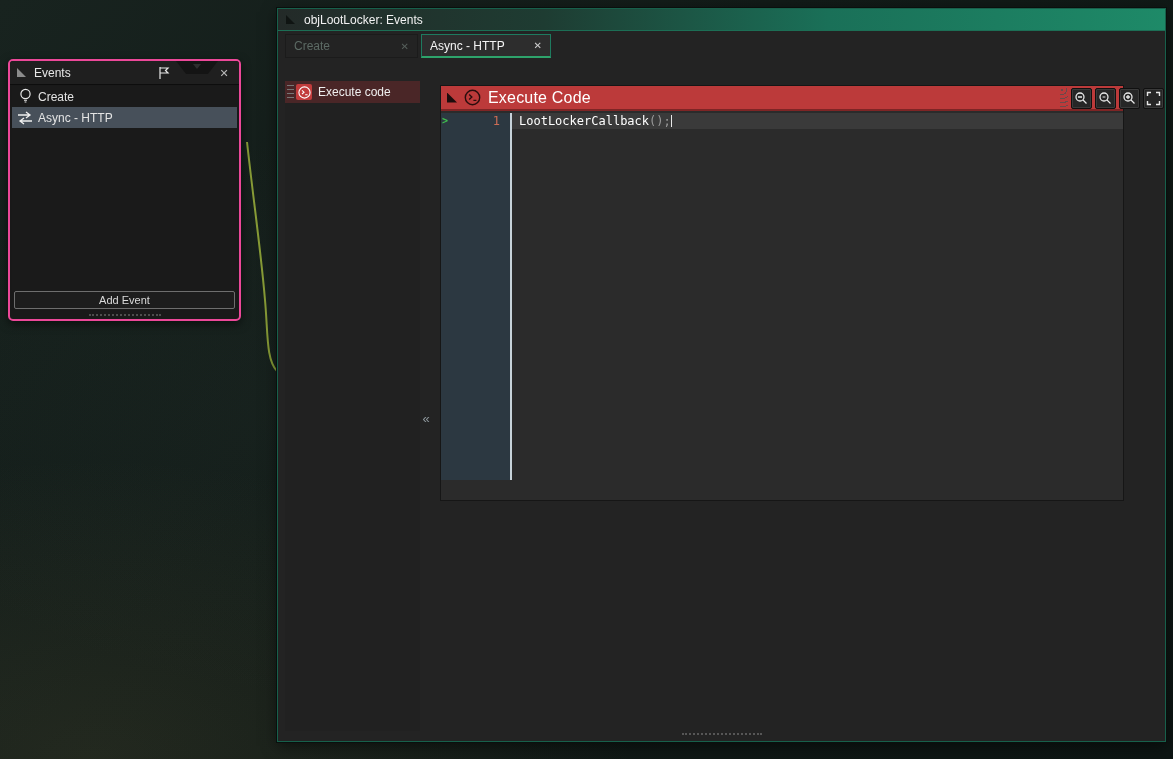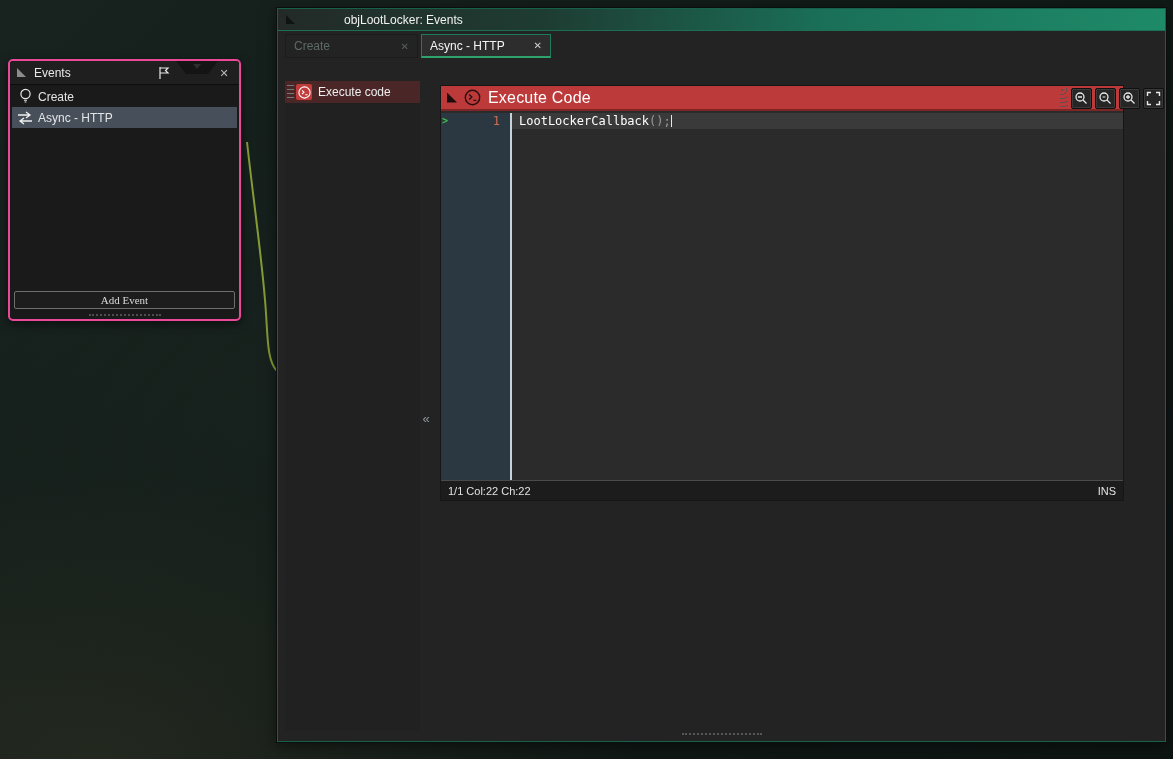--- a/index.html
+++ b/index.html
@@ -37,34 +37,33 @@
   .notch .mini-tri { width:8px; height:5px; background:#2e2e2e; clip-path:polygon(0 0,100% 0,50% 100%); margin-top:3px; }
   .ep-close { position:absolute; right:6px; top:3px; width:18px; height:18px; color:#b9b9b9; font-size:11px;
     display:flex; align-items:center; justify-content:center; cursor:default; }
   .ep-body { position:absolute; top:25px; left:2px; right:2px; bottom:28px; background:#1a1a1a; }
   .ep-row { height:21px; display:flex; align-items:center; font-size:12px; color:#e4e4e4; }
   .ep-row.selected { background:#47505a; }
   .ep-row .icon-box { width:26px; display:flex; align-items:center; justify-content:center; }
   .add-event-btn {
     position:absolute; left:4px; right:4px; bottom:10px; height:18px;
     border:1px solid #6e6e6e; border-radius:2px; background:#1d1d1d;
-    font-size:11px; color:#dadada; display:flex; align-items:center; justify-content:center;font-family:Liberation Serif, serif;
+    font-size:11px; color:#dadada; display:flex; align-items:center; justify-content:center;
   }
   .ep-grip { position:absolute; bottom:3px; left:50%; transform:translateX(-50%); width:72px; border-top:2px dotted #4d4d4d; }
 
   
   .main-window {
     position:absolute; left:277px; top:8px; width:889px; height:734px;
     background:#232323; border:1px solid #17604b; box-shadow:0 0 0 1px #0a0f0d, 0 4px 14px rgba(0,0,0,.5);
   }
   .mw-titlebar {
     position:relative; height:22px; display:flex; align-items:center;
     background:linear-gradient(90deg,#232a28 0%, #1e3c32 30%, #1a7058 62%, #1e8a68 100%);
     border-bottom:1px solid #1c6e55;
-    gap:40px;
   }
   .mw-titlebar .tri { background:#0f1412; margin-left:8px; }
   .mw-title { font-size:12px; color:#f2f2f2; margin-left:9px; }
   .mw-body { position:absolute; top:23px; left:0; right:0; bottom:0; background:#232323; }
 
   
   .tabstrip { position:absolute; top:2px; left:7px; height:26px; display:flex; }
   .tab { height:24px; display:flex; align-items:center; font-size:12px; padding:0 8px; position:relative; }
   .tab .x { margin-left:auto; font-size:10px; }
   .tab-inactive { width:133px; background:#232323; border:1px solid #1b1b1b; color:#5c6a64; }
@@ -233,21 +232,17 @@
         <span class="ce-title">Execute Code</span>
       </div>
       <div class="ce-code">
         <div class="code-line1"></div>
         <div class="gutter">
           <span class="cur-marker">&gt;</span>
           <span class="lineno">1</span>
         </div>
         <div class="code-text"><span class="fn">LootLockerCallback</span><span class="punct">();</span><span class="caret"></span></div>
       </div>
-      <div class="ce-status">
-        <span>1/1 Col:22 Ch:22</span>
-        <span class="right">INS</span>
-      </div>
     </div>
 
     <div class="mw-grip"></div>
   </div>
 </div>
 
 </body></html>

